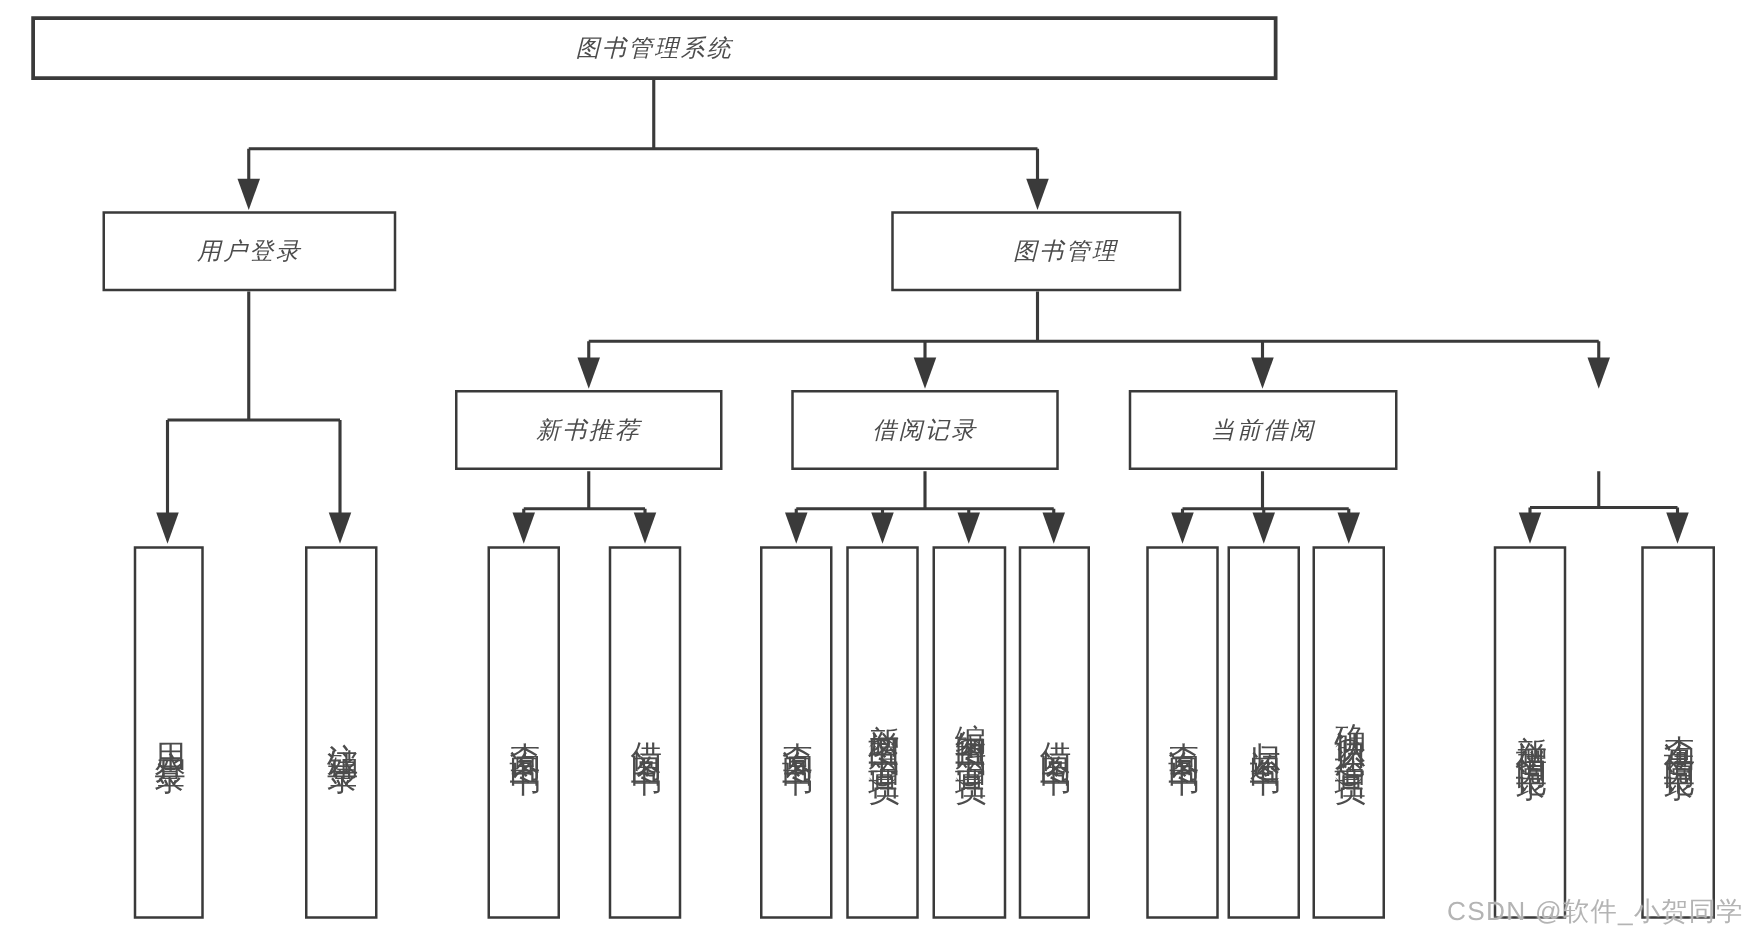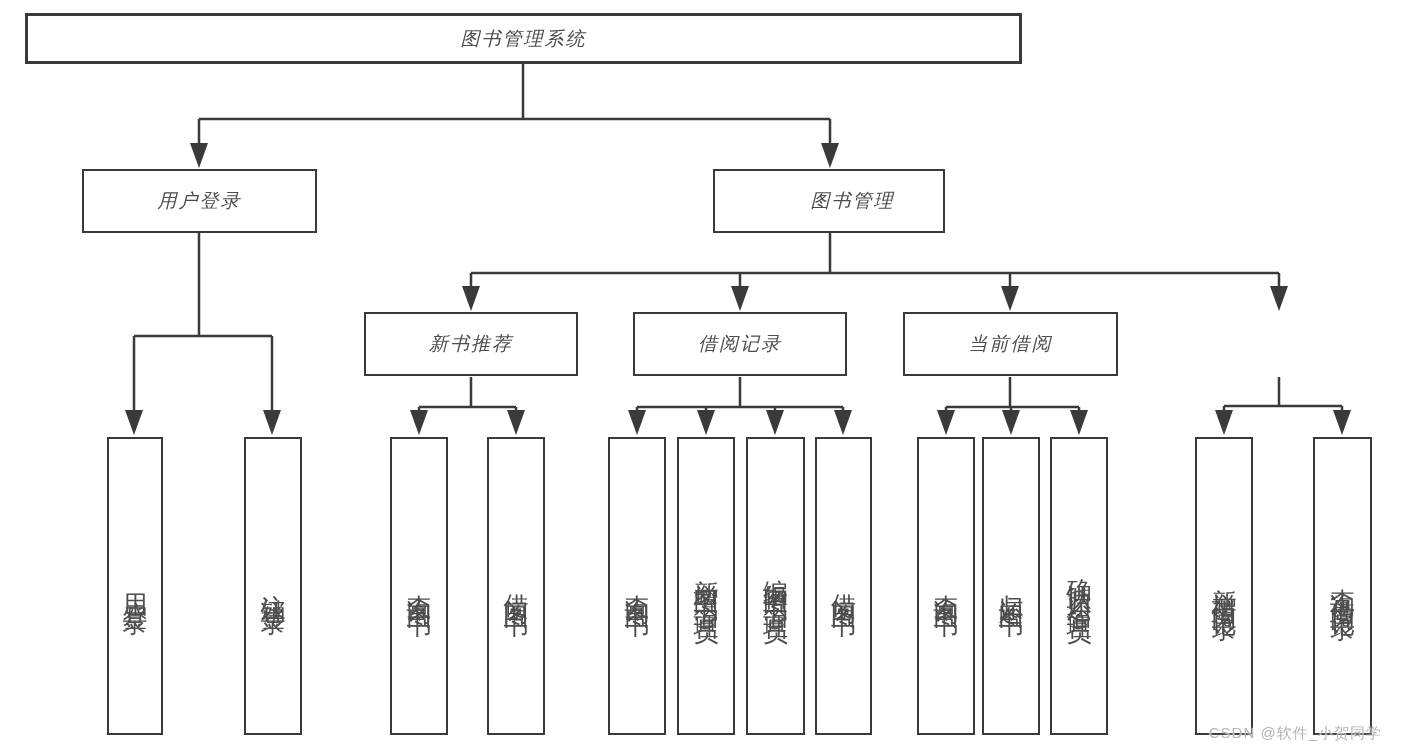--- a/index.html
+++ b/index.html
@@ -48,23 +48,23 @@
     height: 298px;
     writing-mode: vertical-rl;
     text-orientation: mixed;
     font-size: 25px;
     letter-spacing: 6px;
     line-height: 1;
   }
 
   .watermark {
     position: absolute;
-    right: 23px;
+    right: 10px;
     bottom: 4px;
-    font-size: 15px;
+    font-size: 21px;
     letter-spacing: 1px;
     color: var(--watermark, #b4b4b4);
     z-index: 5;
     text-shadow: 0 0 2px #ffffff;
   }
 </style>
 </head>
 <body>
 
 <div class="stage">

